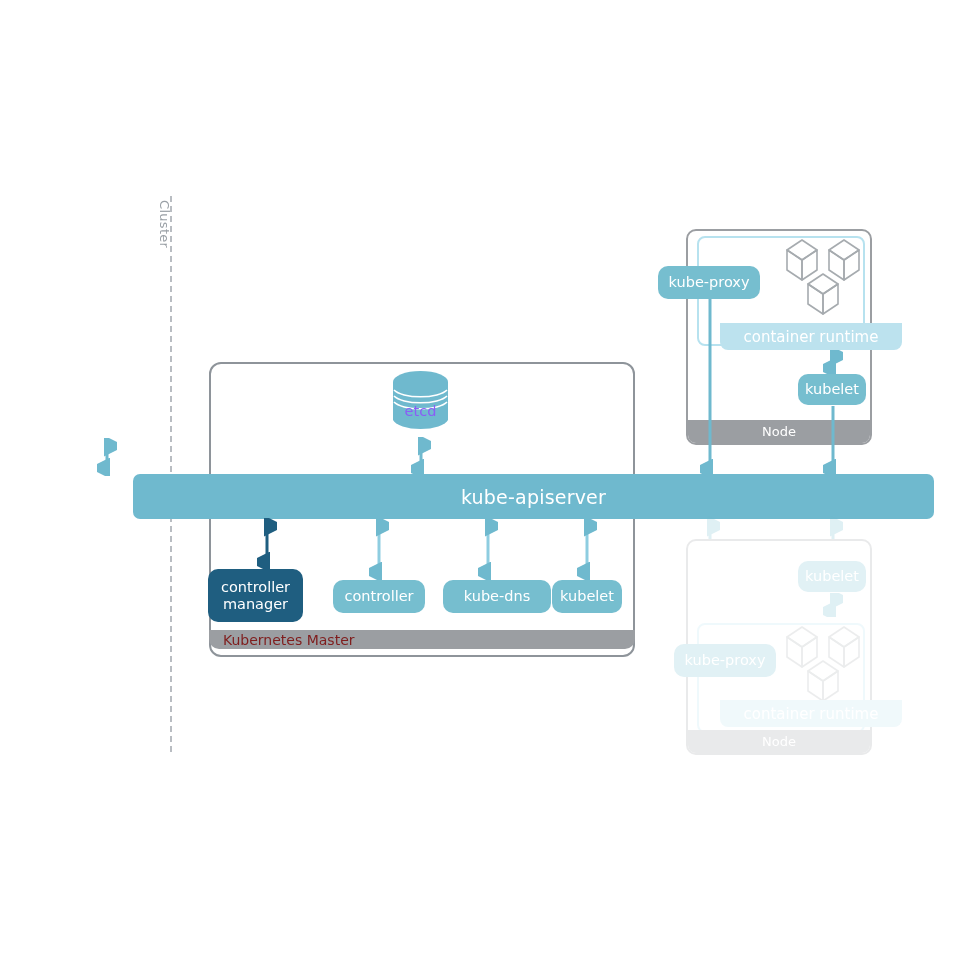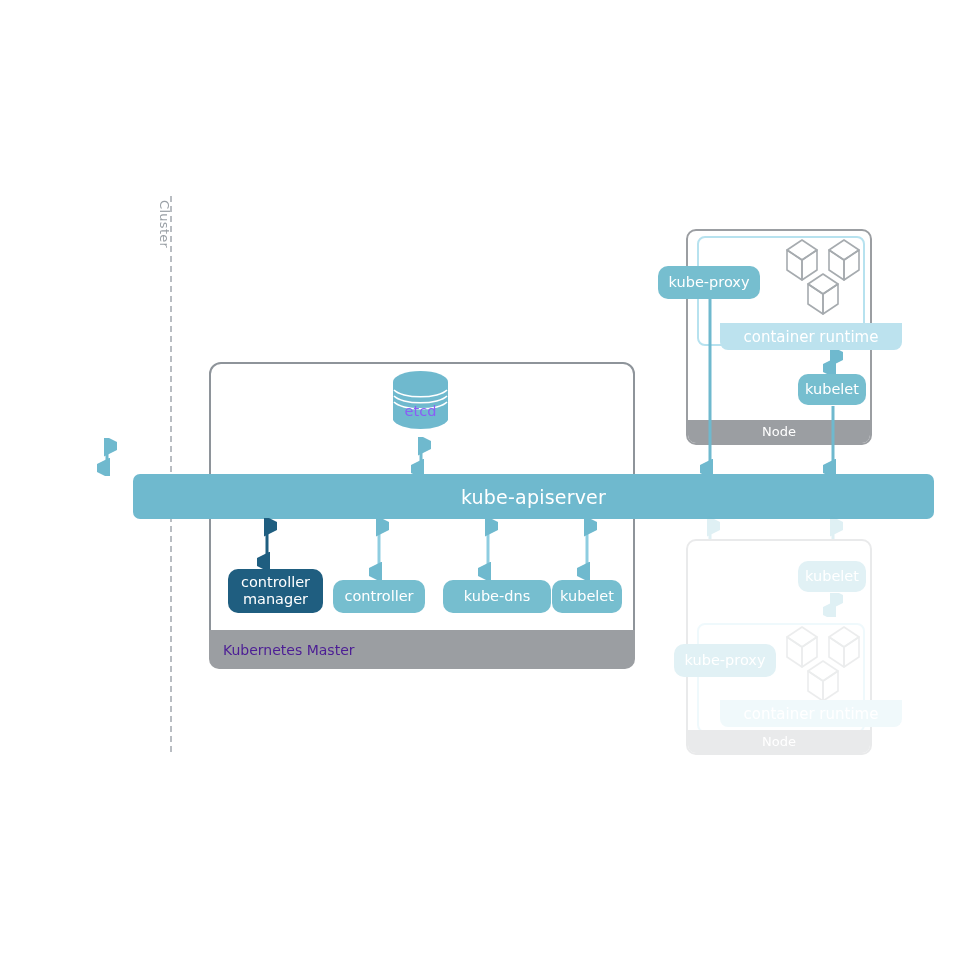--- a/index.html
+++ b/index.html
@@ -72,28 +72,28 @@
   .master-box {
     left: 209px; top: 362px;
     width: 426px; height: 295px;
     border: 2px solid #8e949a;
     border-radius: 12px;
     box-sizing: border-box;
     background: transparent;
   }
   .master-footer {
     left: 209px; top: 630px;
-    width: 426px; height: 39px;
+    width: 426px; height: 19px;
     background: #9b9ea2;
     border-radius: 0 0 10px 10px;
     display: flex;
     align-items: center;
     box-sizing: border-box;
     padding-left: 14px;
-    color: #4c1d95;
+    color: #7f1d1d;
     font-size: 14px;
   }
 
   
   .etcd {
     left: 392px; top: 370px;
     width: 57px; height: 62px;
   }
 
   
@@ -219,21 +219,21 @@
   <svg class="abs arrow" style="left:369px; top:518px;" width="20" height="62" viewBox="0 0 20 62">
     <line x1="10" y1="8" x2="10" y2="54" stroke="#8ecde0" stroke-width="3" marker-start="url(#upL)" marker-end="url(#dnL)"></line>
   </svg>
   <svg class="abs arrow" style="left:478px; top:518px;" width="20" height="62" viewBox="0 0 20 62">
     <line x1="10" y1="8" x2="10" y2="54" stroke="#8ecde0" stroke-width="3" marker-start="url(#upL)" marker-end="url(#dnL)"></line>
   </svg>
   <svg class="abs arrow" style="left:577px; top:518px;" width="20" height="62" viewBox="0 0 20 62">
     <line x1="10" y1="8" x2="10" y2="54" stroke="#8ecde0" stroke-width="3" marker-start="url(#upL)" marker-end="url(#dnL)"></line>
   </svg>
 
-  <div class="pill pill-dark" style="left:228px; top:569px; width:95px; height:44px;justify-content:flex-end;">
+  <div class="pill pill-dark" style="left:208px; top:569px; width:95px; height:53px;justify-content:flex-end;">
     <span>controller manager</span>
   </div>
   <div class="pill pill-light" style="left:333px; top:580px; width:92px; height:33px;">
     <span>controller</span>
   </div>
   <div class="pill pill-light" style="left:443px; top:580px; width:108px; height:33px;">
     <span>kube-dns</span>
   </div>
   <div class="pill pill-light" style="left:552px; top:580px; width:70px; height:33px;">
     <span>kubelet</span>

